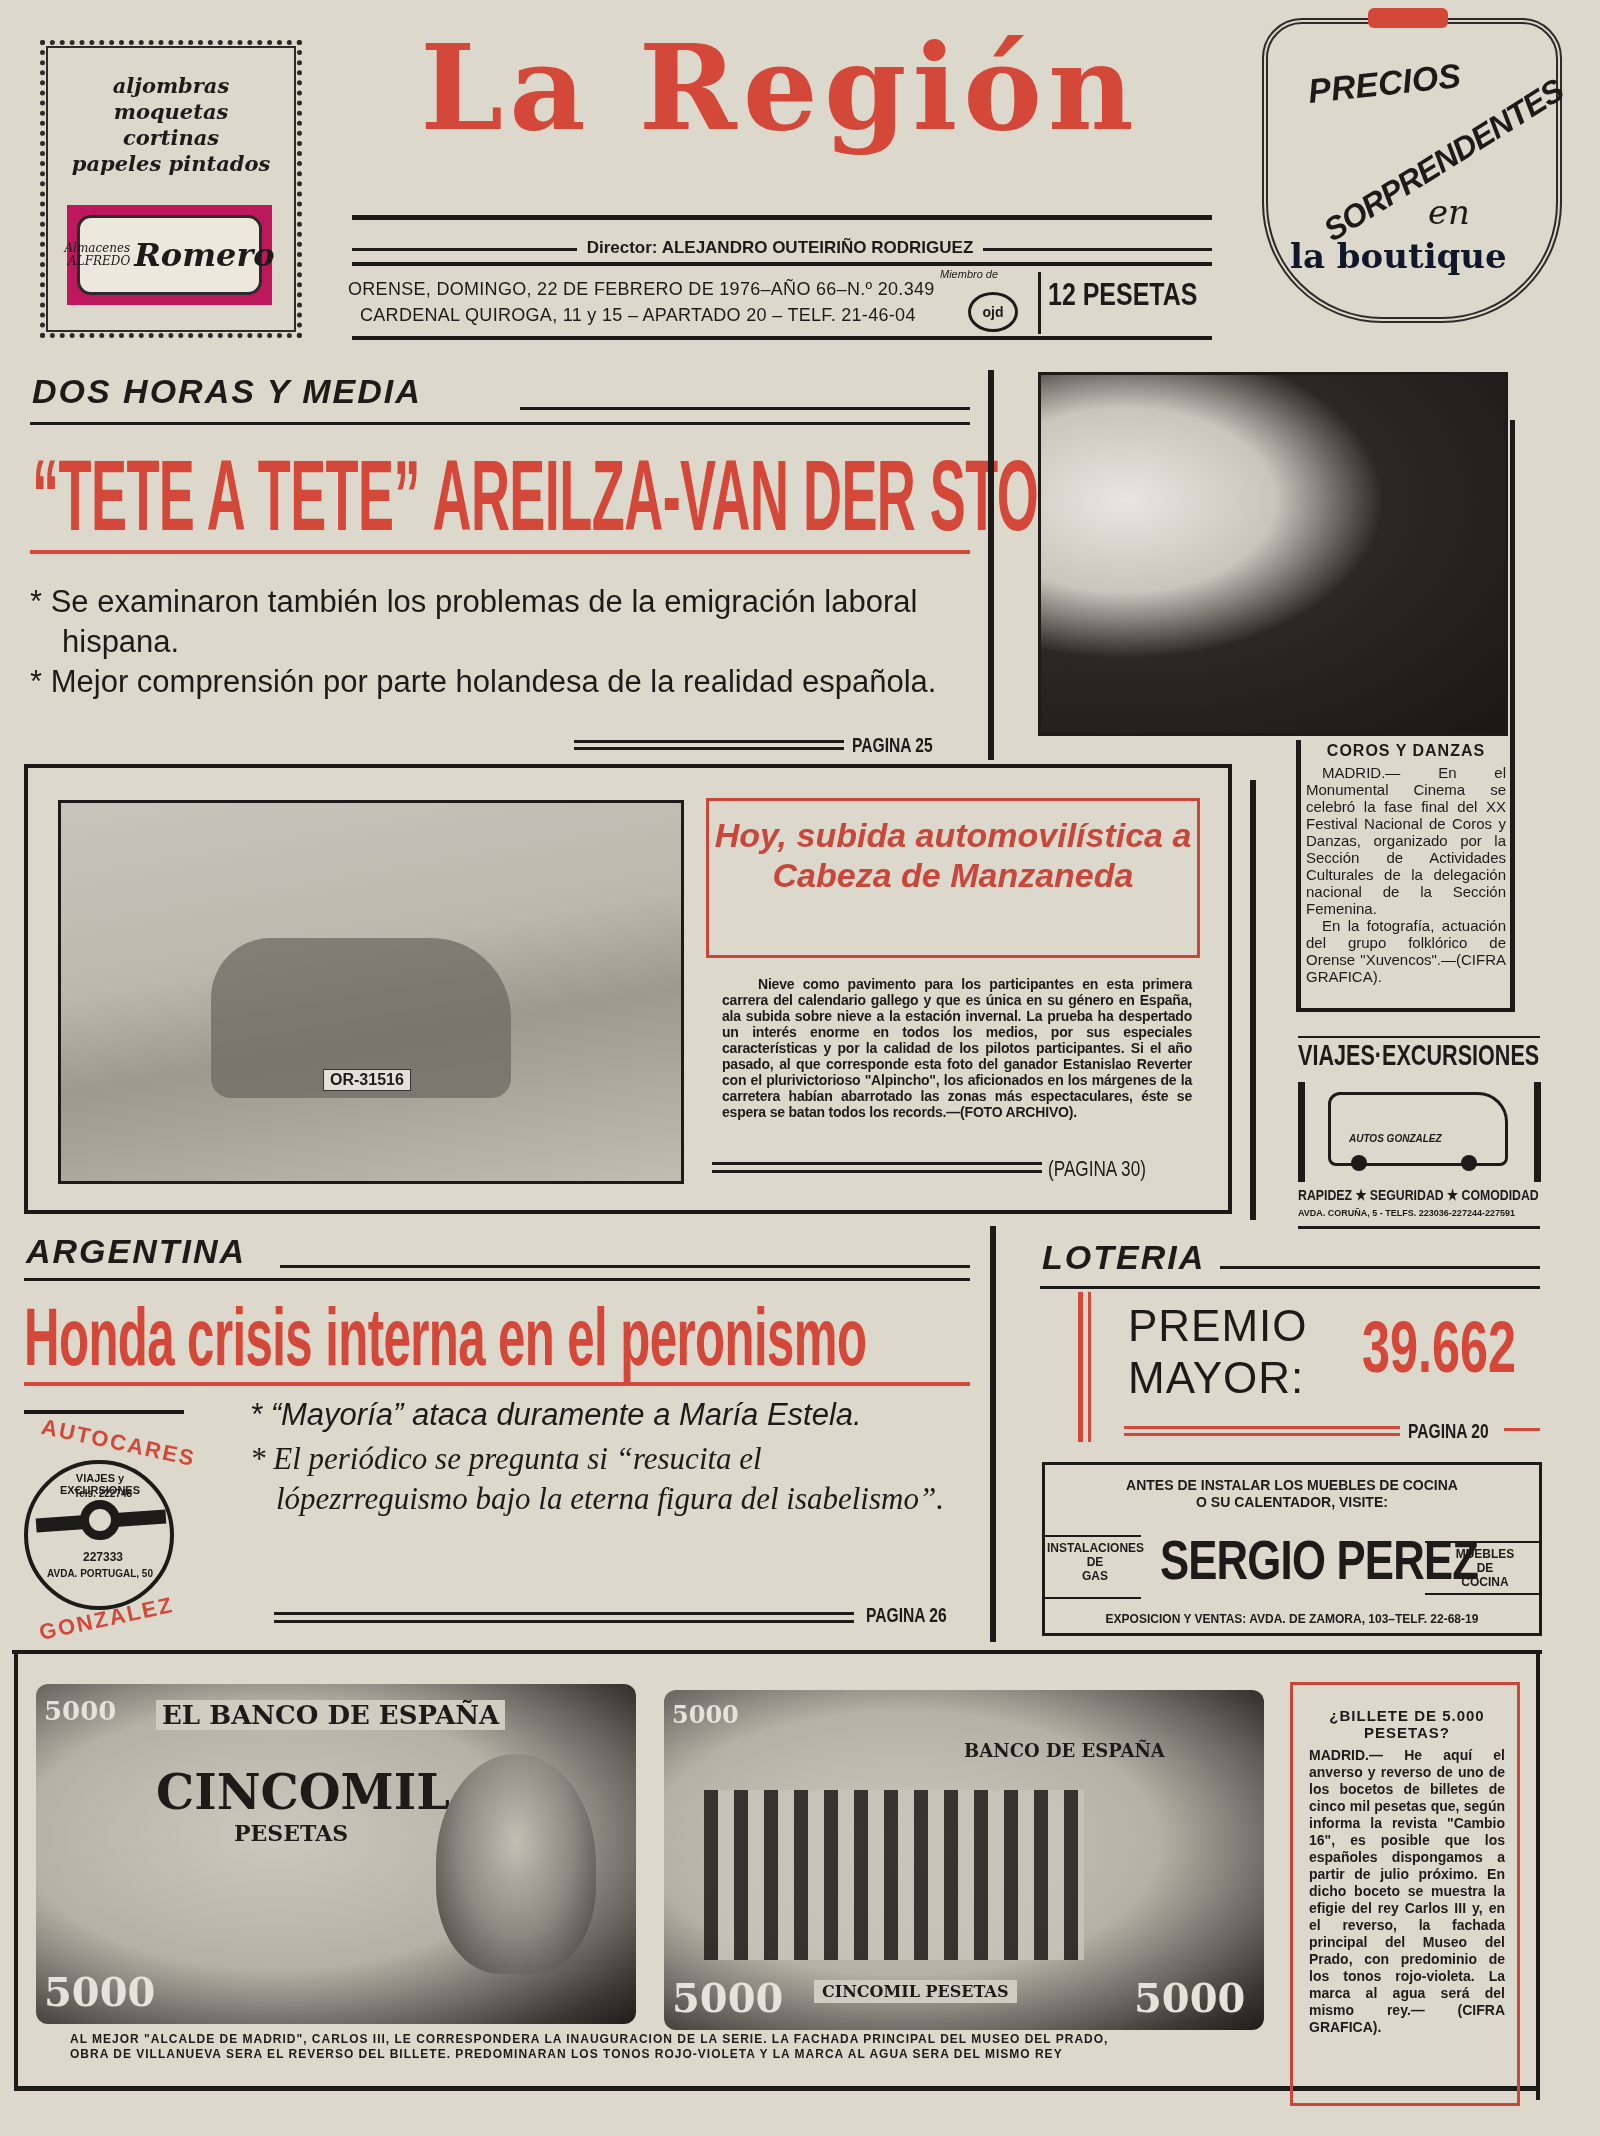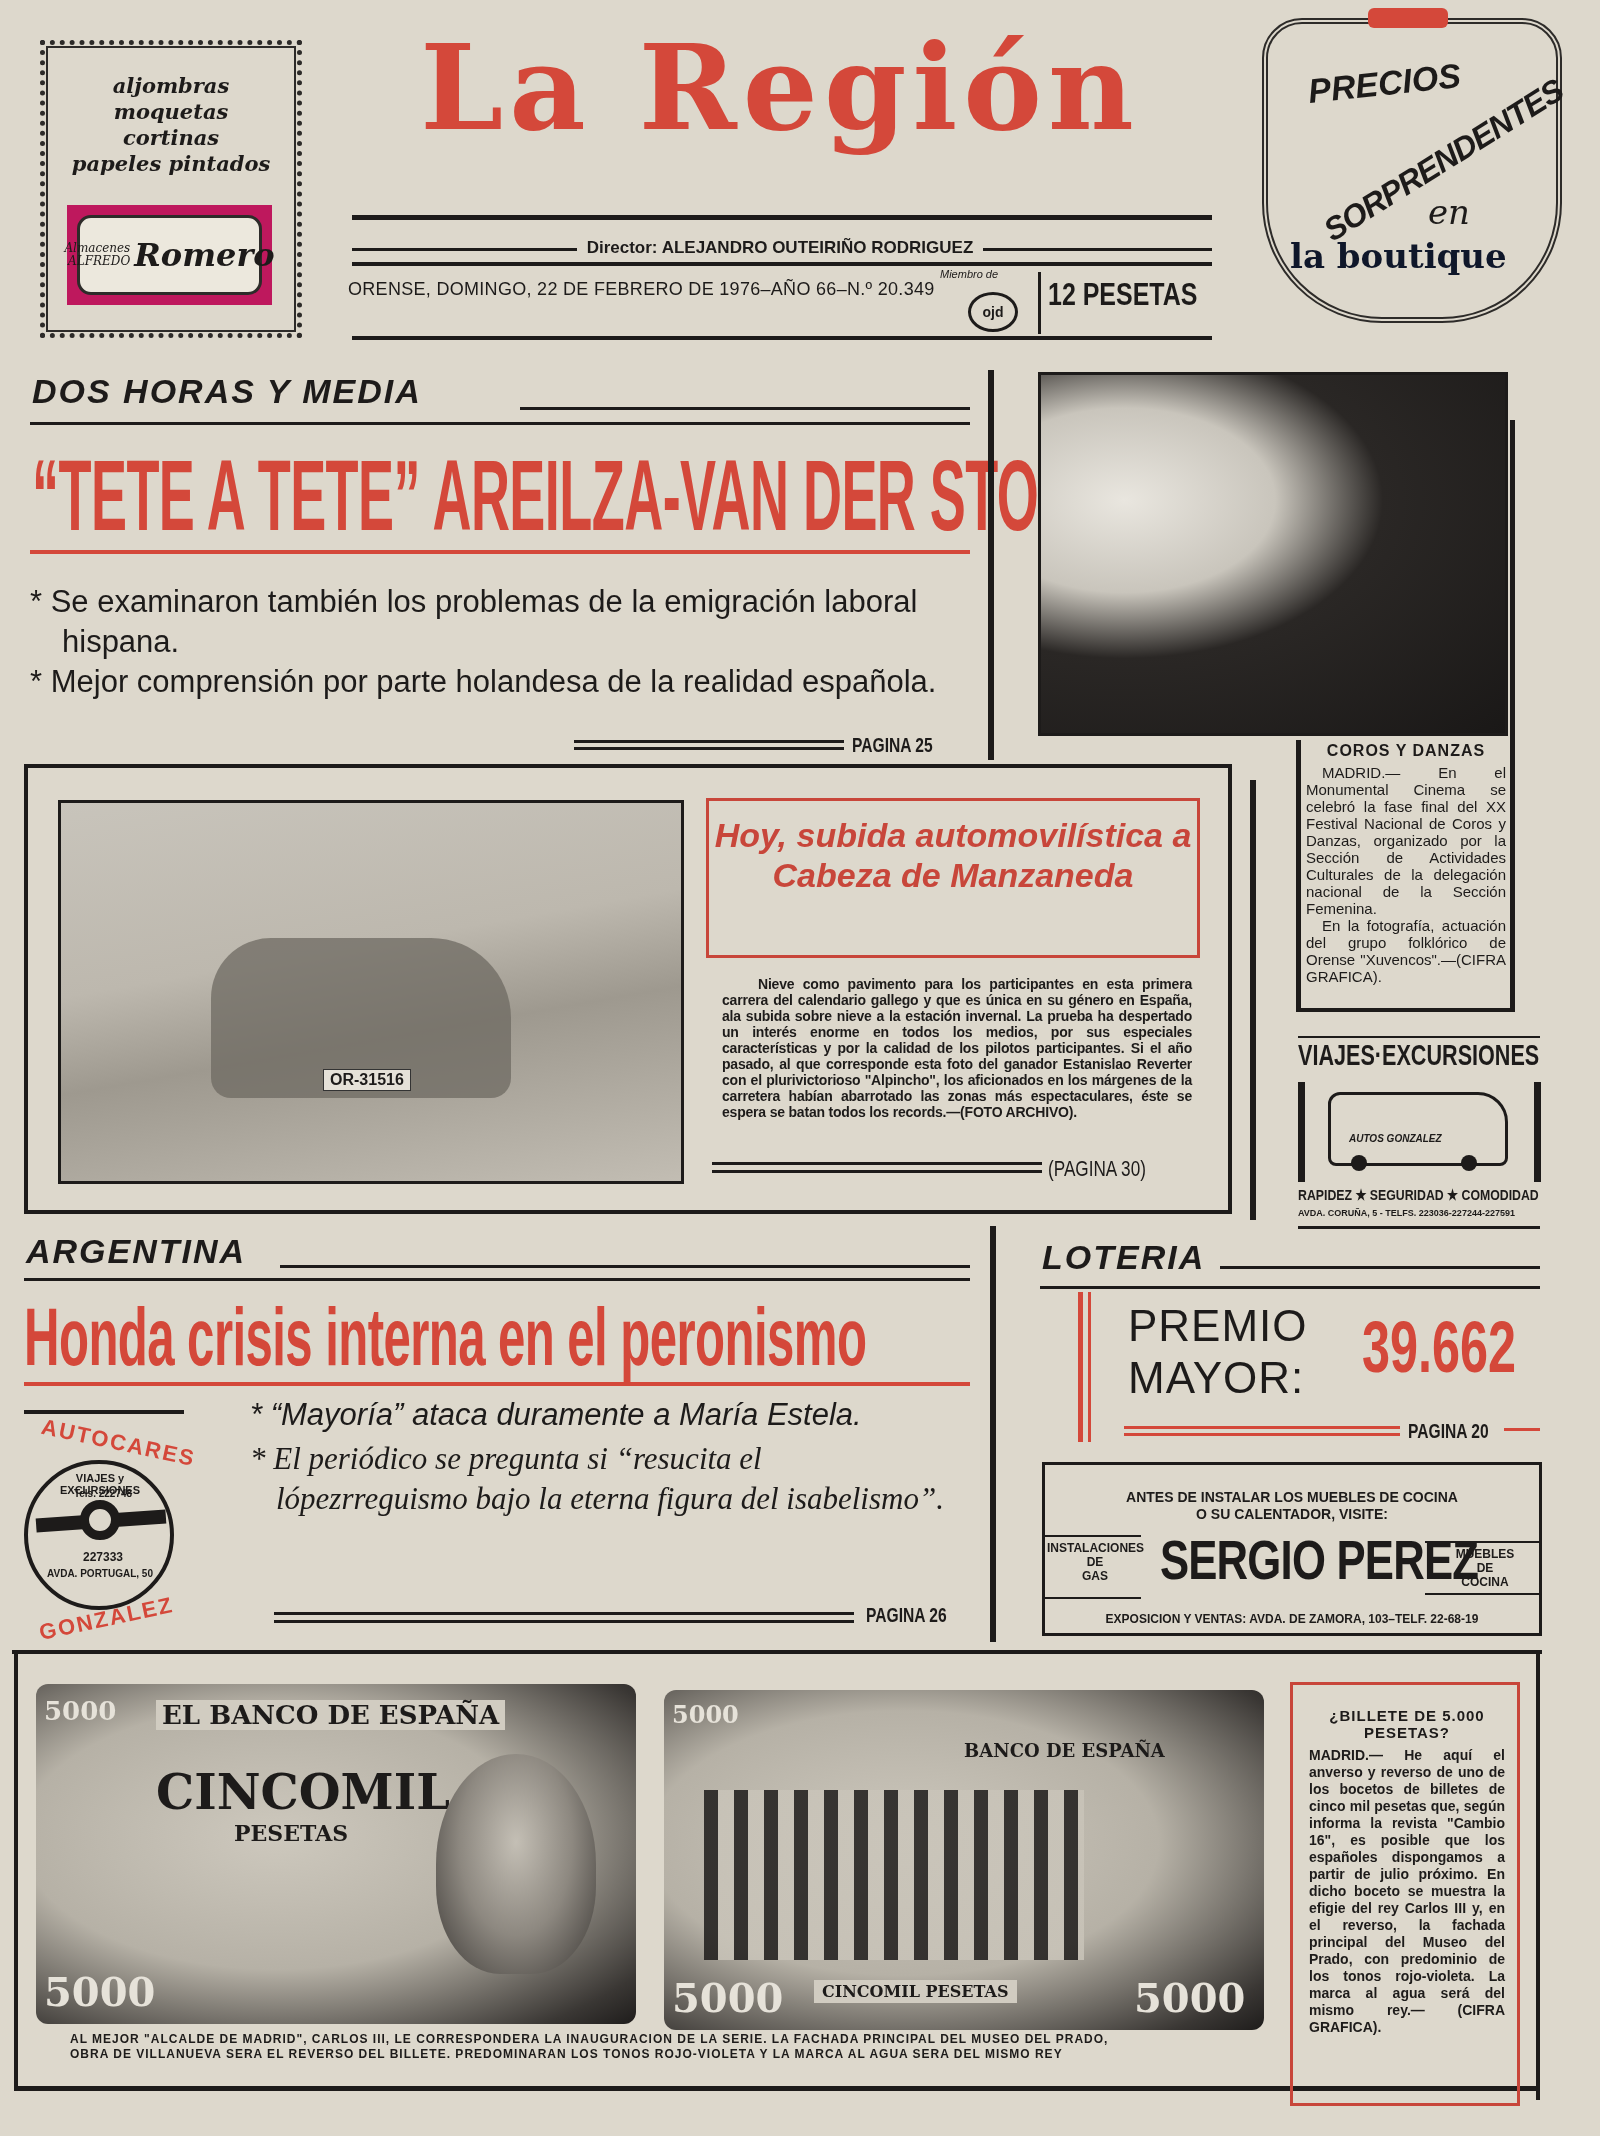--- a/index.html
+++ b/index.html
@@ -77,20 +77,21 @@
 </head>
 <body>
 
 <div class="abs masthead">La Región</div>
 <div class="rule" style="left:352px;top:215px;width:860px;height:5px;"></div>
 <div class="rule" style="left:352px;top:248px;width:860px;height:3px;"></div>
 <div class="abs dir-line"><span>Director: ALEJANDRO OUTEIRIÑO RODRIGUEZ</span></div>
 <div class="rule" style="left:352px;top:262px;width:860px;height:4px;"></div>
 <div class="abs info">
   <div>ORENSE, DOMINGO, 22 DE FEBRERO DE 1976–AÑO 66–N.º 20.349</div>
+  <div class="l2">CARDENAL QUIROGA, 11 y 15 – APARTADO 20 – TELF. 21-46-04</div>
 </div>
 <div class="abs miembro">Miembro de</div>
 <div class="abs ojd">ojd</div>
 <div class="rule" style="left:1038px;top:272px;width:3px;height:62px;"></div>
 <div class="abs price">12 PESETAS</div>
 <div class="rule" style="left:352px;top:336px;width:860px;height:4px;"></div>
 
 <div class="abs ad-left">
   <div class="w">aljombras</div>
   <div class="w">moquetas</div>
@@ -205,21 +206,21 @@
   <div>PREMIO</div>
   <div>MAYOR:</div>
 </div>
 <div class="abs bignum" style="left:1362px;top:1306px;">39.662</div>
 <div class="rrule" style="left:1124px;top:1426px;width:276px;height:3px;"></div>
 <div class="rrule" style="left:1124px;top:1433px;width:276px;height:3px;"></div>
 <div class="abs pagina" style="left:1408px;top:1420px;">PAGINA 20</div>
 <div class="rrule" style="left:1504px;top:1428px;width:36px;height:3px;"></div>
 
 <div class="abs sergio" style="left:1042px;top:1462px;width:500px;height:174px;">
-  <div class="top" style="margin-top:24px;">ANTES DE INSTALAR LOS MUEBLES DE COCINA</div>
+  <div class="top" style="margin-top:12px;">ANTES DE INSTALAR LOS MUEBLES DE COCINA</div>
   <div class="top">O SU CALENTADOR, VISITE:</div>
   <div class="rule" style="left:0;top:70px;width:96px;height:2px;"></div>
   <div class="rule" style="left:0;top:132px;width:96px;height:2px;"></div>
   <div class="rule" style="left:380px;top:76px;width:116px;height:2px;"></div>
   <div class="rule" style="left:380px;top:128px;width:116px;height:2px;"></div>
   <div class="side" style="position:absolute;left:2px;top:76px;width:96px;">
     <div>INSTALACIONES</div>
     <div>DE</div>
     <div>GAS</div>
   </div>

